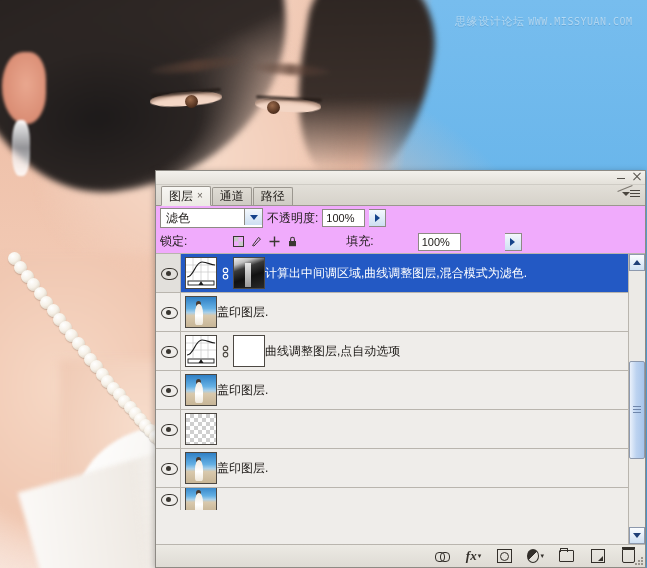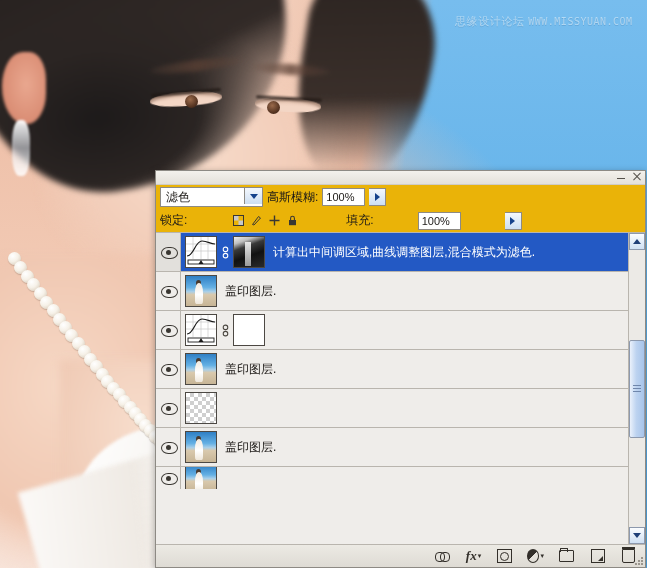--- a/index.html
+++ b/index.html
@@ -116,21 +116,21 @@
   .menu-btn{position:absolute;right:5px;bottom:2px;width:18px;height:15px;}
   .menu-btn .arr{position:absolute;left:0;top:4px;width:0;height:0;
     border-left:4px solid transparent;border-right:4px solid transparent;border-top:4px solid #4a463f;}
   .menu-btn .lines{position:absolute;right:0;top:2px;width:10px;}
   .menu-btn .lines i{display:block;height:1px;background:#4a463f;margin-bottom:2px;}
   .menu-btn .slash{position:absolute;left:-5px;top:0;width:16px;height:1px;background:#7c776f;
     transform:rotate(-22deg);}
 
   
   .ctlrow{height:24px;display:flex;align-items:center;padding:0 4px;gap:4px;flex:0 0 auto;
-    background:#eab308;}
+    background:#f0abfc;}
   .ctlrow.second{height:23px;border-bottom:1px solid #b9b5ae;gap:44px;}
   .blend-select{width:96px;height:18px;background:#fff;border:1px solid #8d8a84;
     display:flex;align-items:center;font-size:12px;color:#1d1a17;padding-left:5px;position:relative;}
   .blend-arrow{position:absolute;right:0;top:0;width:17px;height:16px;
     background:linear-gradient(180deg,#f4f8fd,#cddff2);border-left:1px solid #8d8a84;
     display:flex;align-items:center;justify-content:center;}
   .blend-arrow i{width:0;height:0;border-left:4px solid transparent;border-right:4px solid transparent;
     border-top:5px solid #15428b;}
   .lbl{font-size:12px;color:#1d1a17;white-space:nowrap;}
   .numbox{width:38px;height:16px;background:#fff;border:1px solid #8d8a84;
@@ -169,21 +169,21 @@
     background-image:
       linear-gradient(45deg,#cfcfcf 25%,transparent 25%,transparent 75%,#cfcfcf 75%),
       linear-gradient(45deg,#cfcfcf 25%,transparent 25%,transparent 75%,#cfcfcf 75%);
     background-size:8px 8px;background-position:0 0,4px 4px;}
   .thumb.white{background:#fff;}
   .thumb.curves{background:#fff;}
   .thumb.mask-dark{background:linear-gradient(160deg,#f0f0f0 0%,#bfbfbf 18%,#3a3a3a 34%,#111 60%,#2a2a2a 100%);}
   .thumb.mask-dark::after{content:"";position:absolute;left:11px;top:5px;width:6px;height:24px;
     background:linear-gradient(180deg,#e8e8e8,#9a9a9a);}
   .linkico{width:10px;height:16px;display:flex;align-items:center;justify-content:center;flex:0 0 auto;}
-  .lname{font-size:12px;color:#1d1a17;padding-left:8px;white-space:nowrap;overflow:hidden;
+  .lname{font-size:12px;color:#1d1a17;white-space:nowrap;overflow:hidden;
     text-overflow:ellipsis;flex:1 1 auto;}
   .layer.partial{height:22px;overflow:hidden;border-bottom:none;}
   .layer.partial .eyecell{height:22px;}
   .layer.partial .thumb{height:26px;}
 
   
   .vscroll{width:16px;flex:0 0 auto;background:#f0eeea;border-left:1px solid #b9b5ae;
     display:flex;flex-direction:column;}
   .sb-btn{height:15px;background:linear-gradient(180deg,#fbfdff,#cfe0f3);
     border:1px solid #8d99ad;display:flex;align-items:center;justify-content:center;flex:0 0 auto;}
@@ -283,29 +283,50 @@
 
 <div id="panel">
 
   <div class="titlebar">
     <div class="tb-btns">
       <div class="tb-min"></div>
       <div class="tb-close"></div>
     </div>
   </div>
 
+  <div class="tabstrip">
+    <div class="tab active">
+      <span>图层</span>
+      <span class="xmark">×</span>
+    </div>
+    <div class="tab">
+      <span>通道</span>
+    </div>
+    <div class="tab">
+      <span>路径</span>
+    </div>
+    <div class="menu-btn">
+      <div class="slash"></div>
+      <div class="arr"></div>
+      <div class="lines">
+          <i></i>
+          <i></i>
+          <i></i>
+        </div>
+    </div>
+  </div>
 
   <div class="ctlrow">
     <div class="blend-select">
       <span>滤色</span>
       <span class="blend-arrow">
           <i></i>
         </span>
     </div>
-    <span class="lbl">高斯模糊:</span>
+    <span class="lbl">不透明度:</span>
     <div class="numbox">100%</div>
     <div class="stepper">
         <i></i>
       </div>
   </div>
 
   <div class="ctlrow second">
     <span class="lbl">锁定:</span>
     <span class="lockicons">
       <svg class="lock-ico" viewBox="0 0 11 11">
@@ -393,20 +414,21 @@
             </svg>
           </div>
           <span class="linkico">
             <svg viewBox="0 0 10 16" width="9" height="15">
               <rect x="2.5" y="2" width="5" height="5" rx="2.4" fill="none" stroke="#4a463f" stroke-width="1.2"></rect>
               <rect x="2.5" y="9" width="5" height="5" rx="2.4" fill="none" stroke="#4a463f" stroke-width="1.2"></rect>
             </svg>
           </span>
           <div class="thumb white"></div>
         </div>
+        <div class="lname">曲线调整图层,点自动选项</div>
       </div>
 
       <div class="layer">
         <div class="eyecell">
           <span class="eye-ico">
             <span class="outer"></span>
               <span class="pupil"></span>
           </span>
         </div>
         <div class="thumbs">

